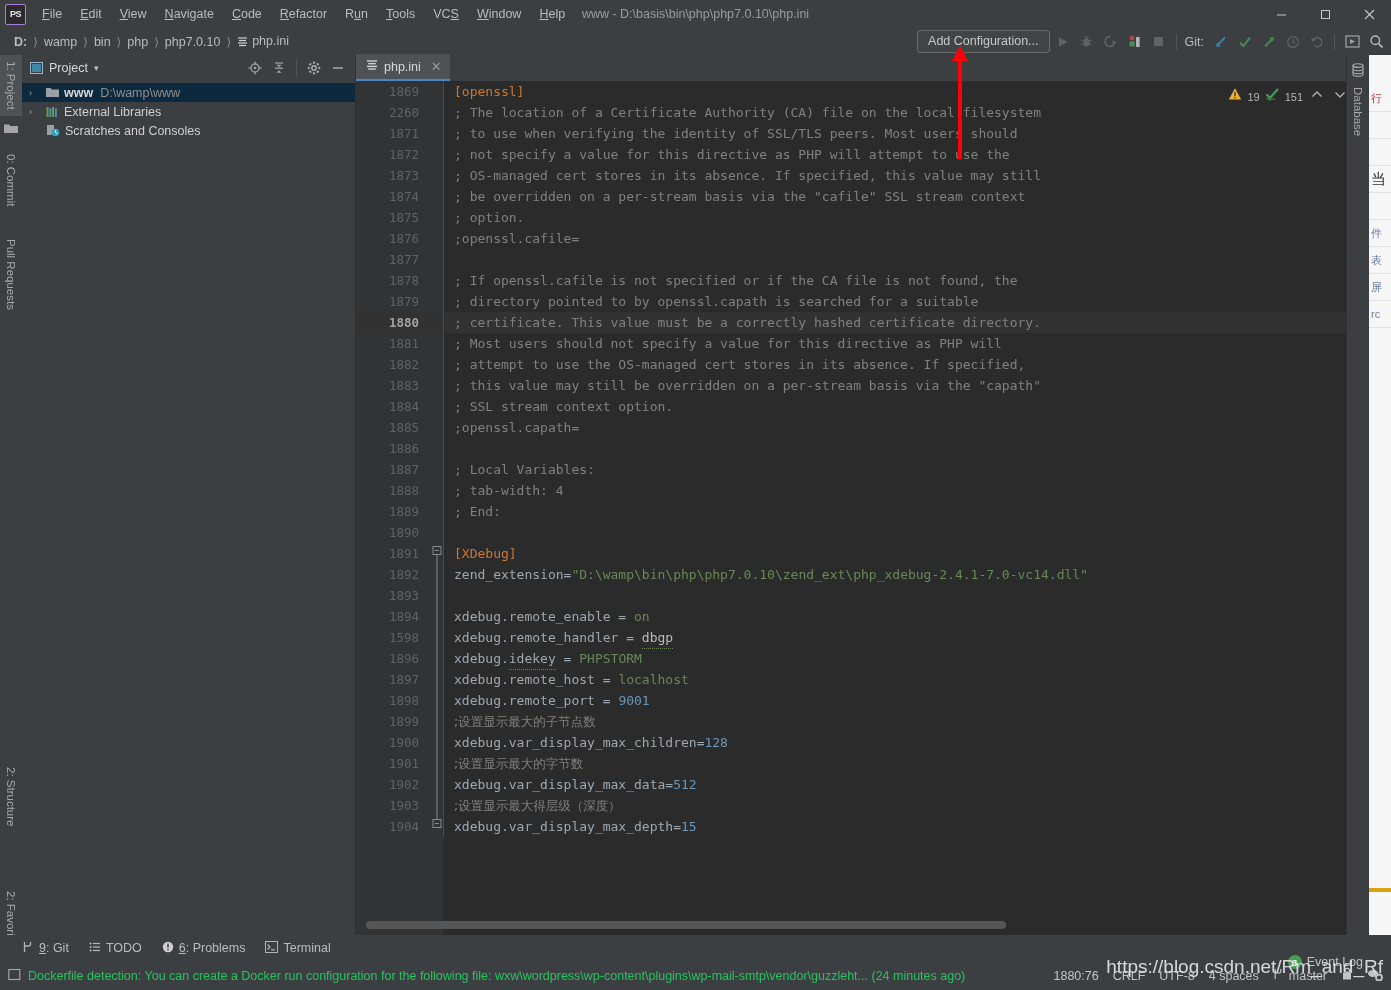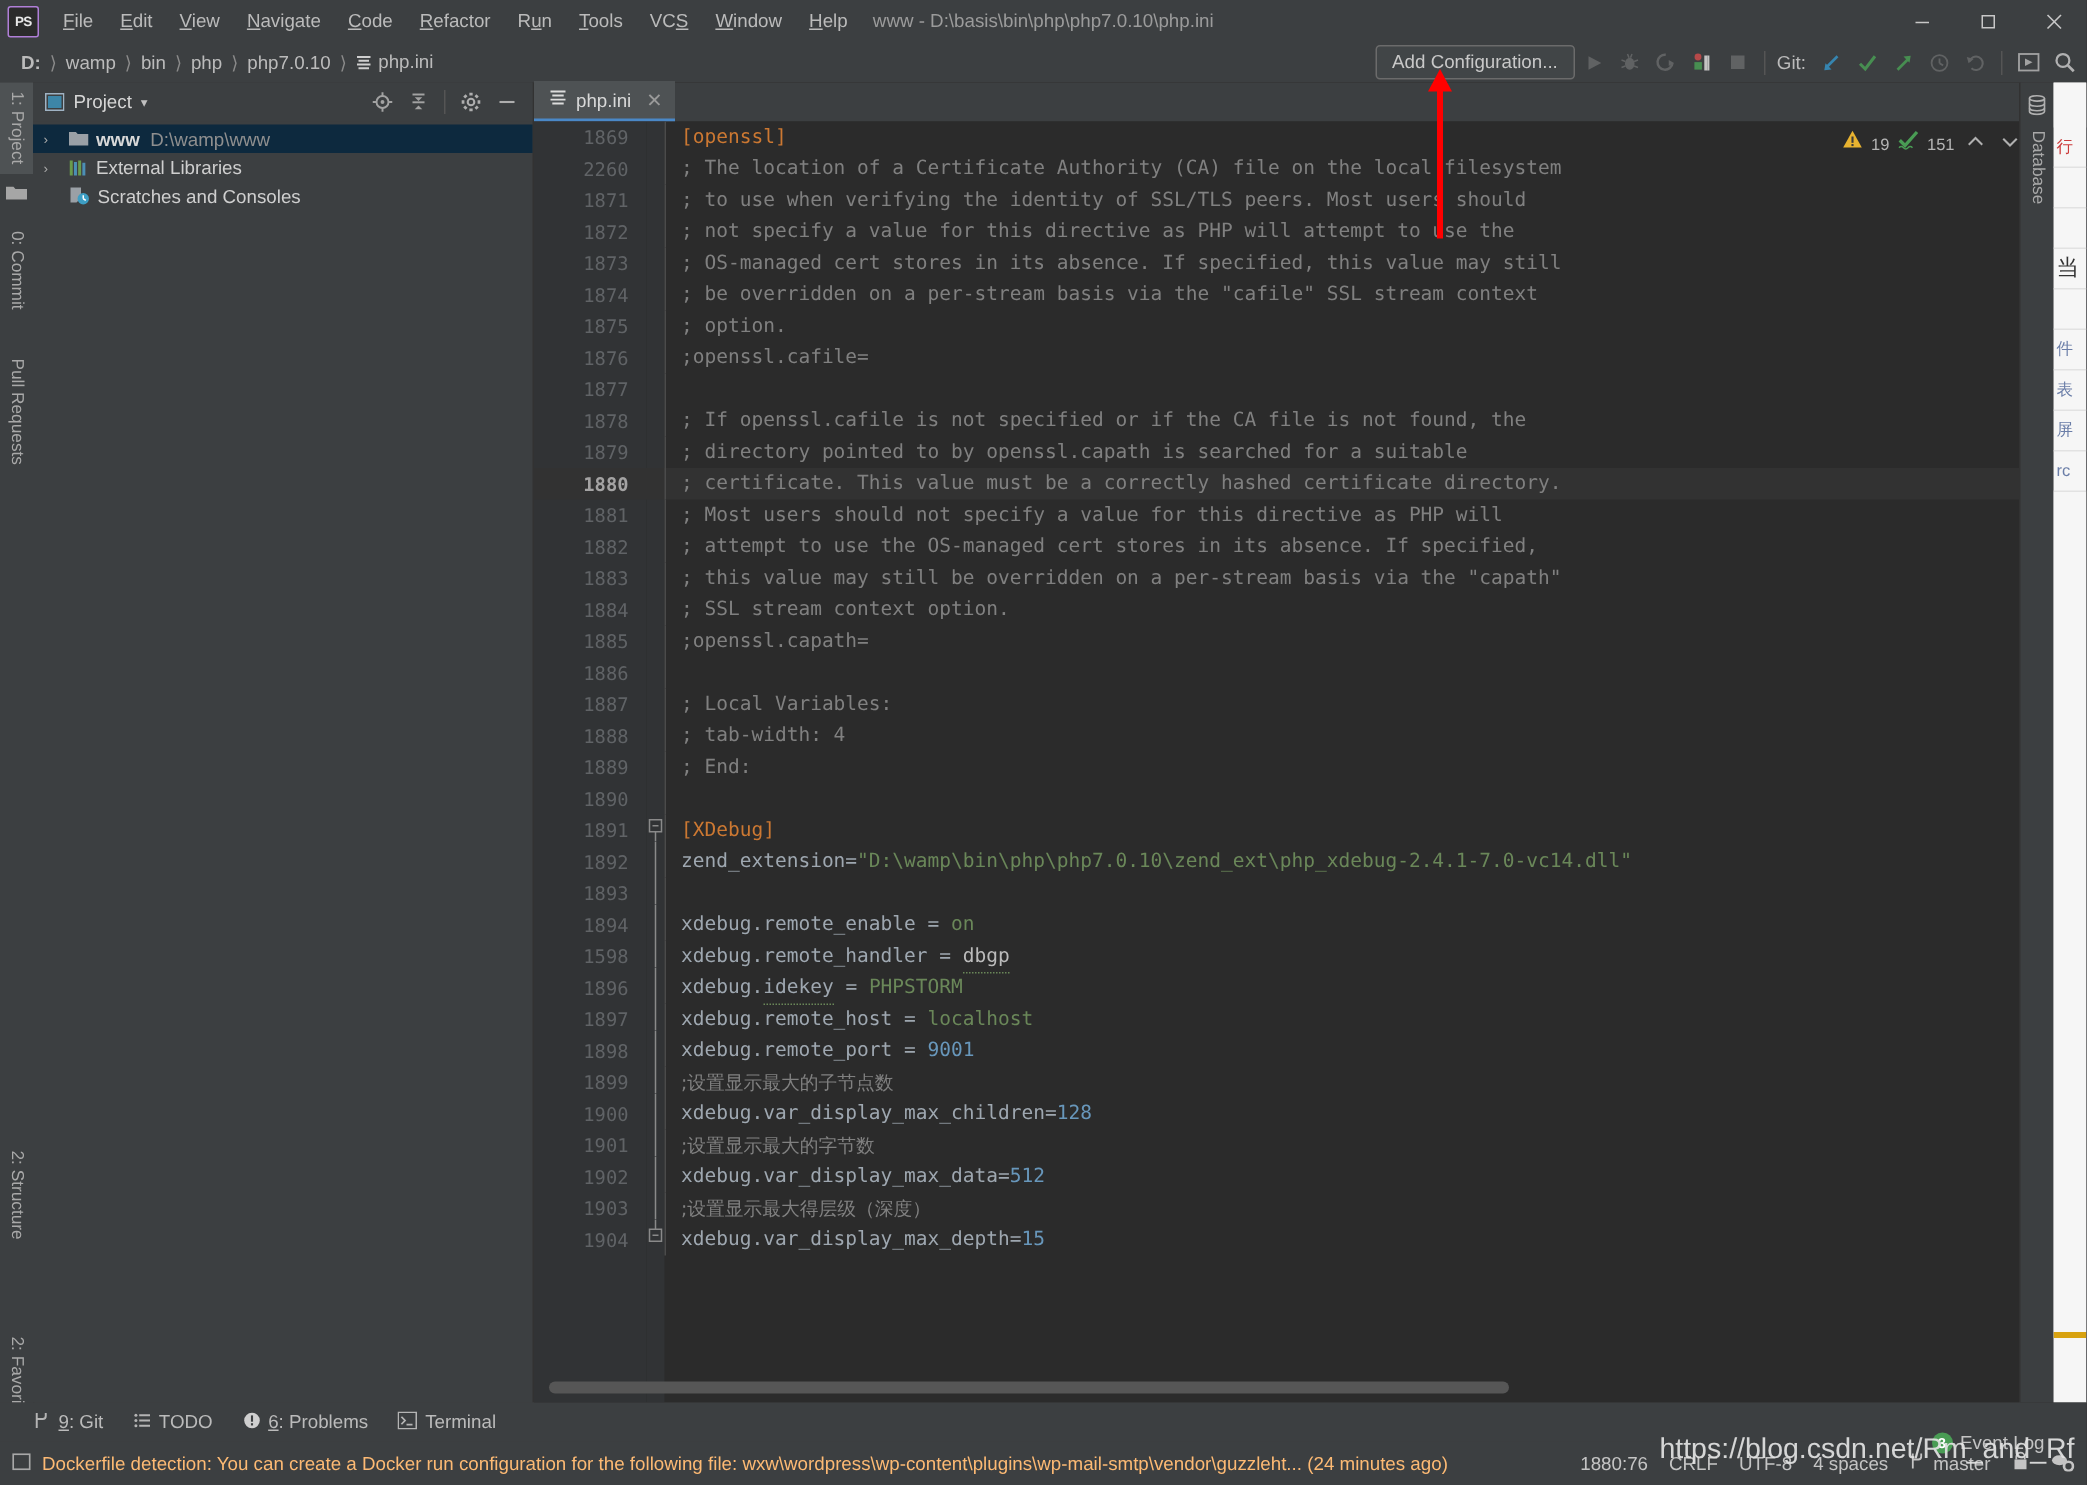--- a/index.html
+++ b/index.html
@@ -130,21 +130,21 @@
   .redarrow .head{position:absolute;left:0;top:0;width:0;height:0;
     border-left:8px solid transparent;border-right:8px solid transparent;border-bottom:15px solid #ff0000;}
 
   
   .btabs{position:absolute;left:0;top:935px;width:1391px;height:26px;background:#3c3f41;
     display:flex;align-items:center;gap:2px;padding-left:13px;box-sizing:border-box;}
   .btab{display:flex;align-items:center;gap:5px;padding:3px 9px;color:#bbbbbb;font-size:12.5px;}
   .btab u{text-decoration:underline;}
   .statusbar{position:absolute;left:0;top:961px;width:1391px;height:29px;background:#3c3f41;
     display:flex;align-items:center;}
-  .st-msg{display:flex;align-items:center;gap:7px;margin-left:8px;color:#fdba74;font-size:12.5px;
+  .st-msg{display:flex;align-items:center;gap:7px;margin-left:8px;color:#22c55e;font-size:12.5px;
     white-space:nowrap;overflow:hidden;}
   .st-right{margin-left:auto;display:flex;align-items:center;gap:14px;padding-right:8px;
     color:#c4c4c4;font-size:12.5px;white-space:nowrap;}
   .eventlog{position:absolute;right:28px;top:955px;display:flex;align-items:center;gap:5px;
     color:#c4c4c4;font-size:12.5px;}
   .badge{width:14px;height:14px;border-radius:50%;background:#499c54;color:#fff;font-size:9.5px;
     display:flex;align-items:center;justify-content:center;font-weight:bold;}
   .watermark{position:absolute;right:8px;top:956px;color:#e3e3e3;font-size:19px;opacity:.92;
     font-family:"Liberation Sans",sans-serif;white-space:nowrap;z-index:20;pointer-events:none;}
 </style>

